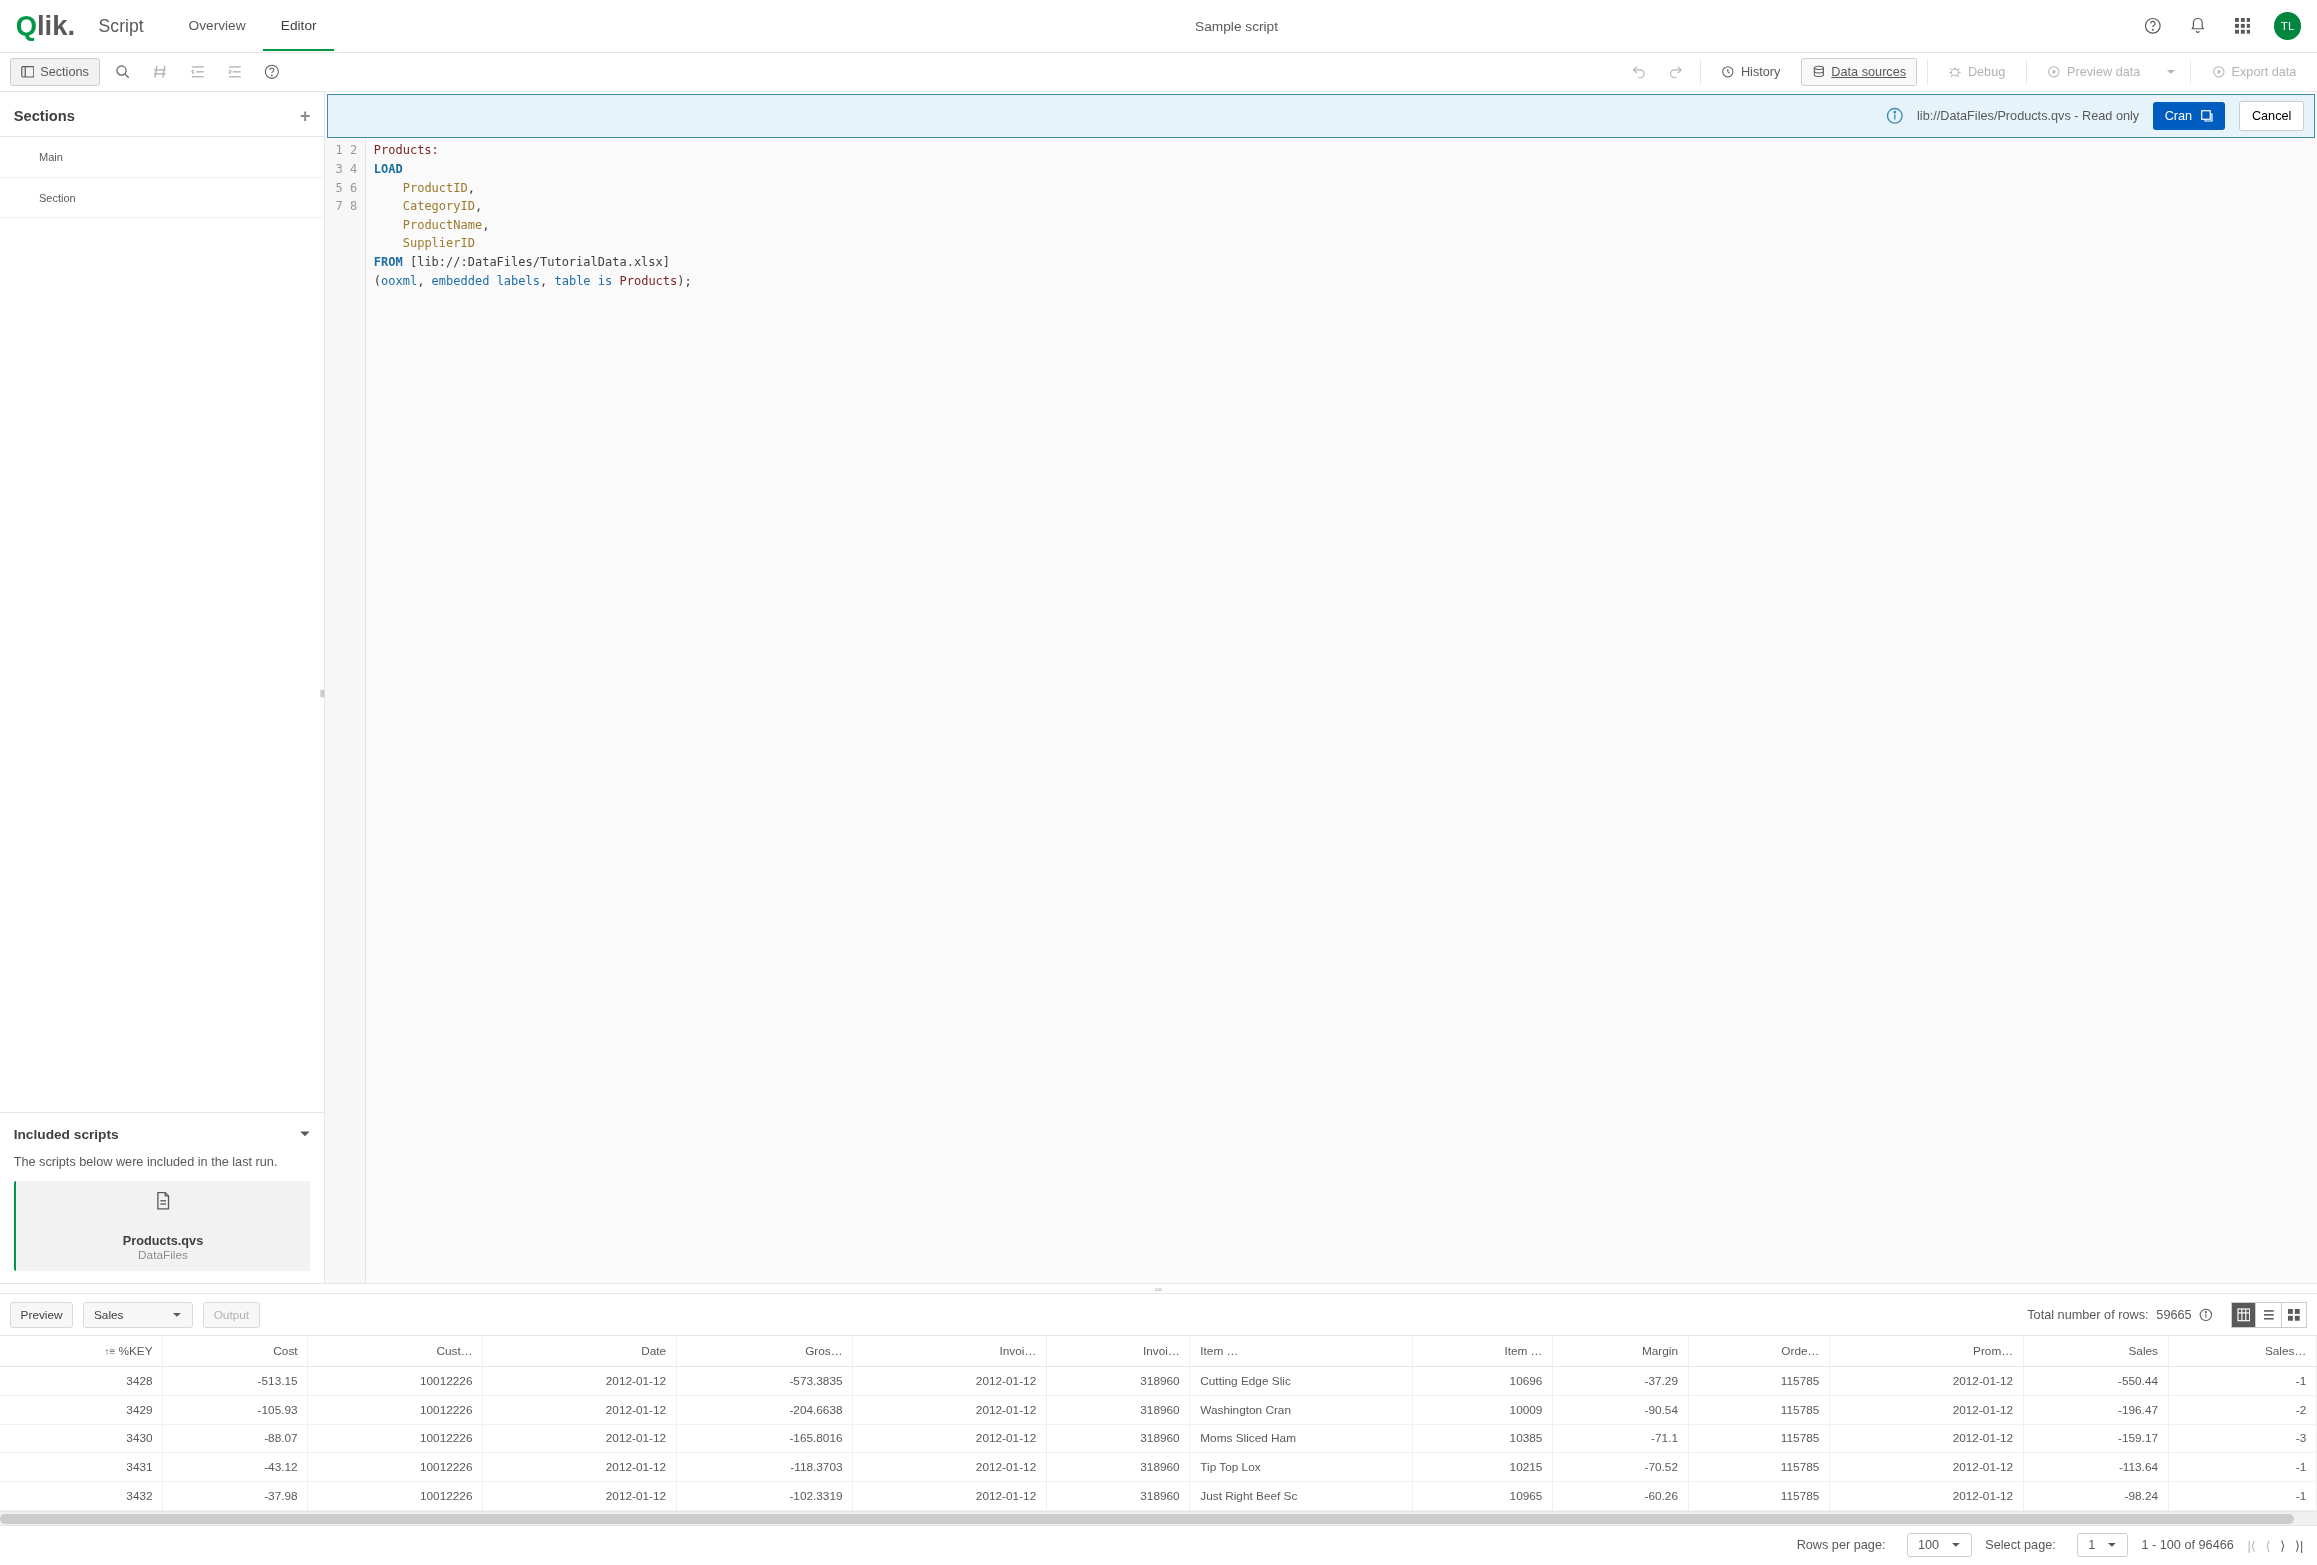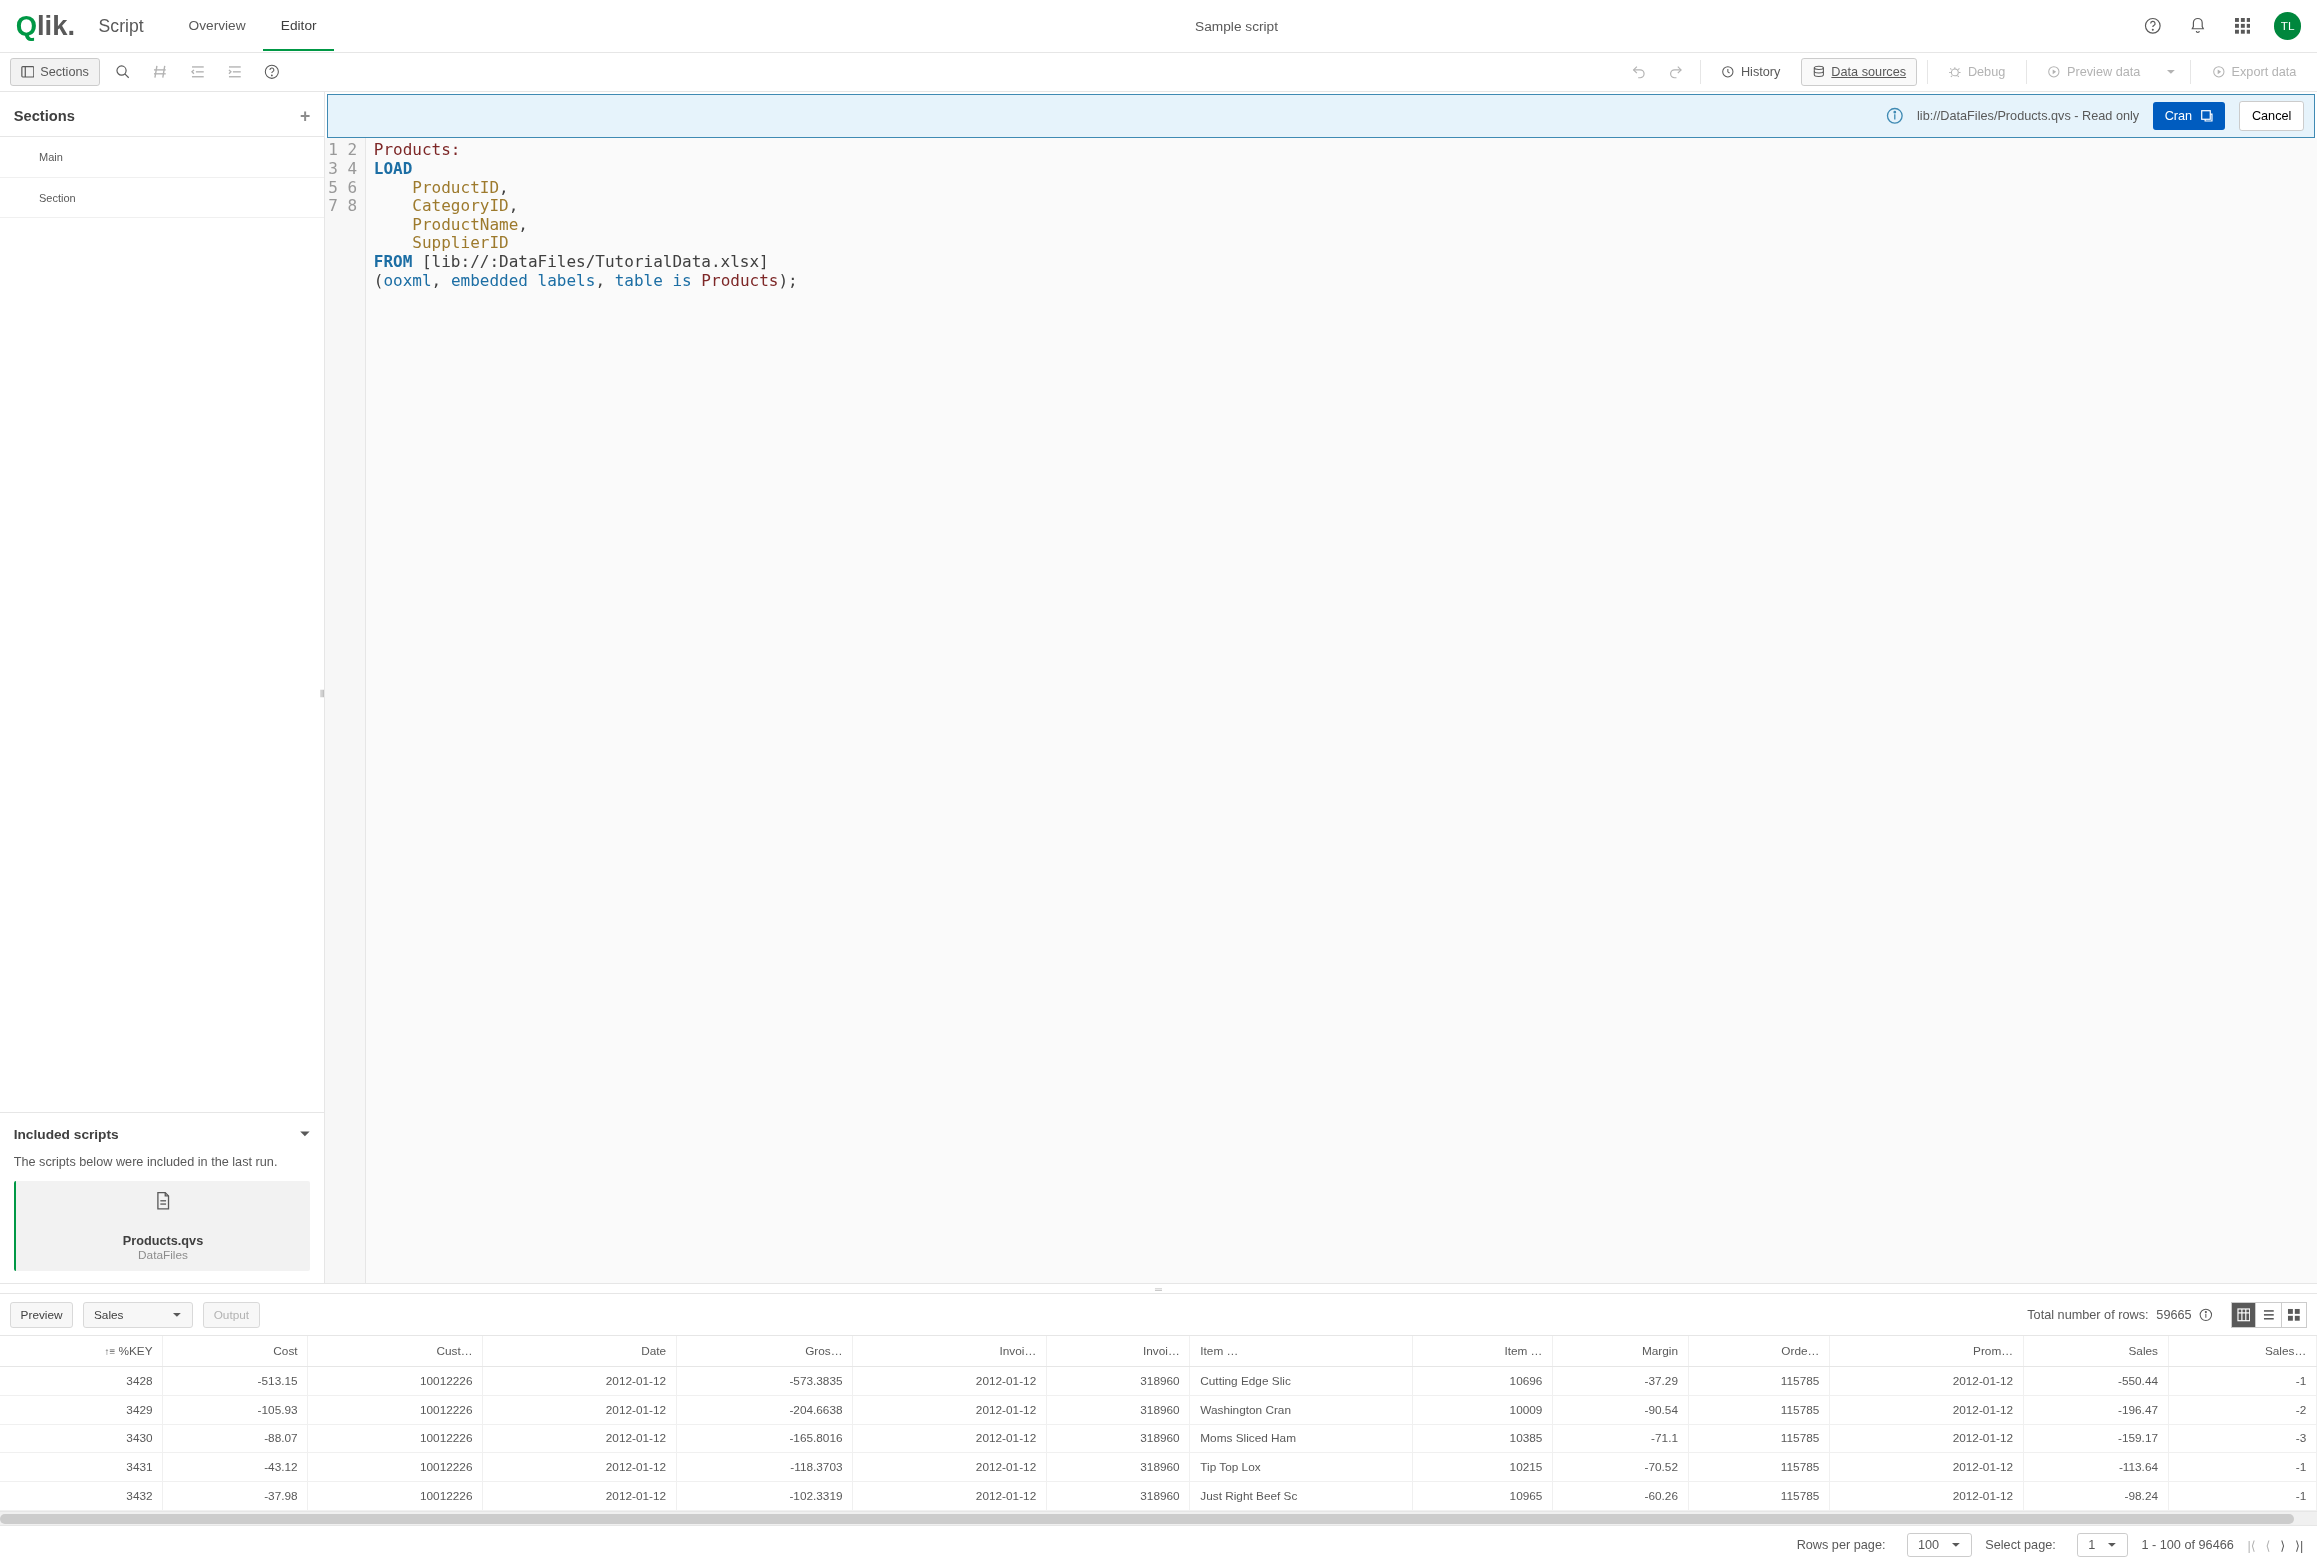--- a/index.html
+++ b/index.html
@@ -43,21 +43,21 @@
 
 
 .editor-wrap { flex: 1; display: flex; flex-direction: column; min-width: 0; }
 .notice { display: flex; align-items: center; gap: 13.7px; background: #e6f3fb; border: 1px solid #3f8ab3; padding: 5.9px 9.8px; margin: 2px 2px 0 2px; }
 .notice .info-icon { color: #3f8ab3; }
 .notice-text { font-size: 12.7px; color: #595959; }
 .notice-spacer { flex: 1; }
 .btn-primary { background: #005cbf; color: #fff; border: none; padding: 6.9px 11.8px; border-radius: 2.9px; font-size: 12.7px; display: inline-flex; align-items: center; gap: 7.8px; cursor: pointer; }
 .btn-secondary { background: #fff; border: 1px solid #ccc; padding: 6.9px 11.8px; border-radius: 2.9px; font-size: 12.7px; cursor: pointer; }
 
-.code-area { flex: 1; display: flex; font-family: Consolas, Monaco, monospace; font-size: 16px; background: #fafafa; overflow: auto; }
+.code-area { flex: 1; display: flex; font-family: Consolas, Monaco, monospace; font-size: 12px; background: #fafafa; overflow: auto; }
 .gutter { width: 41px; text-align: right; padding: 3.9px 7.8px 3.9px 0; color: #999; background: #f7f7f7; border-right: 1px solid #e6e6e6; line-height: 18.6px; }
 .code { padding: 3.9px 7.8px; line-height: 18.6px; white-space: pre; }
 .kw { color: #1c6ea4; font-weight: normal; }
 .kw-strong { color: #1c6ea4; font-weight: 600; }
 .label { color: #7d2727; }
 .field { color: #9d7a2d; }
 .str { color: #404040; }
 .tbl { color: #7d2727; }
 
 .hr-handle { height: 9.8px; text-align: center; color: #bbb; font-size: 9.8px; cursor: ns-resize; border-top: 1px solid #e6e6e6; }

